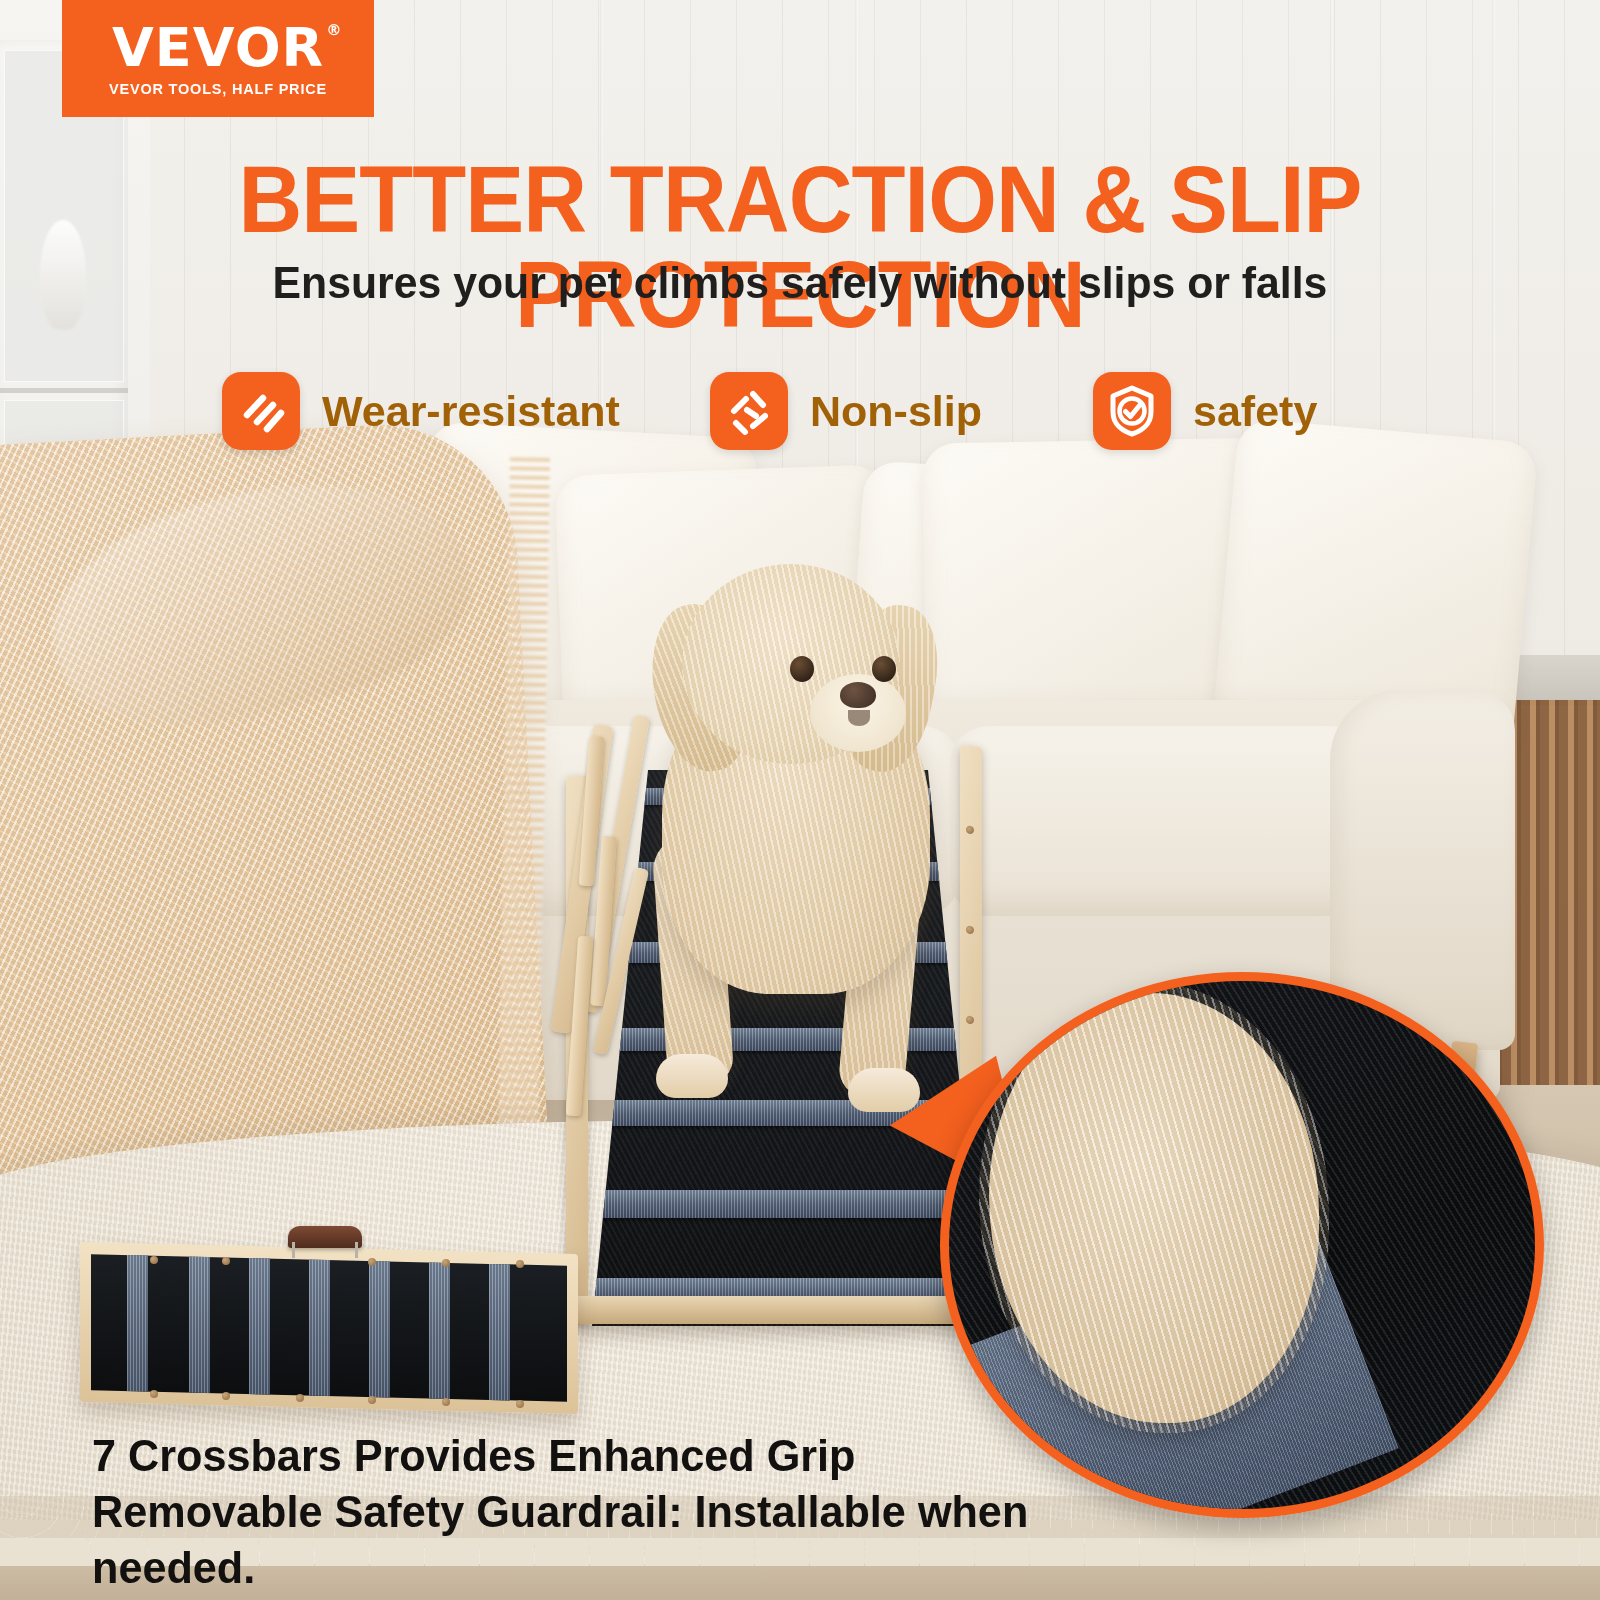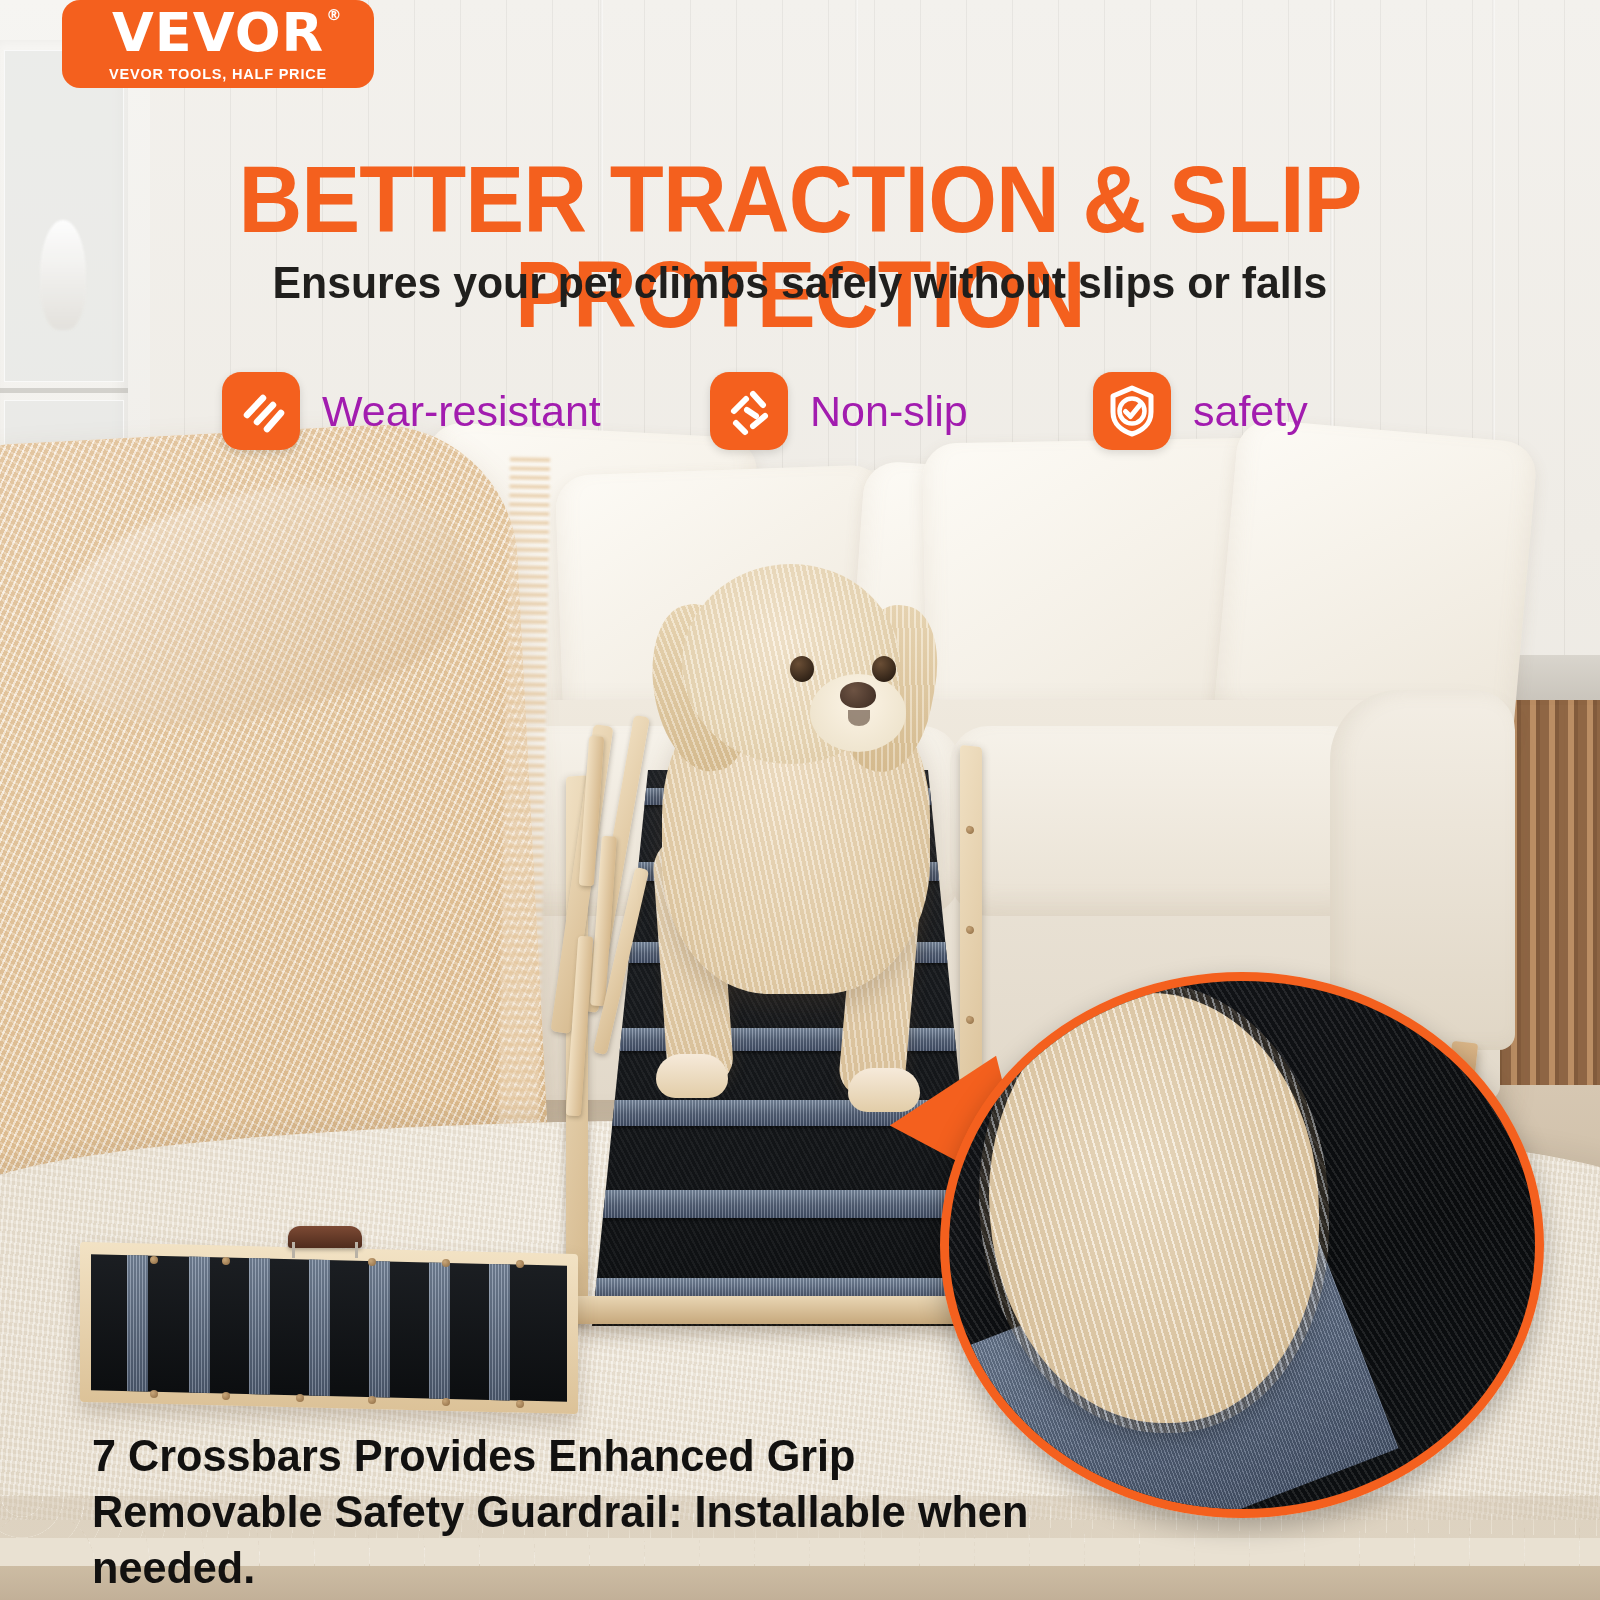--- a/index.html
+++ b/index.html
@@ -289,23 +289,23 @@
   .handle{
     position:absolute;left:208px;top:-22px;width:74px;height:22px;
     border-radius:12px 12px 3px 3px;
     background:linear-gradient(180deg,#7d4a34,#4f2c1d);
     box-shadow:0 2px 4px rgba(0,0,0,.3);
   }
   .handle-leg{position:absolute;top:16px;width:3px;height:16px;background:#b9b2a6;}
 
   
   .logo{
-    position:absolute;left:62px;top:0;width:312px;height:88px;
+    position:absolute;left:62px;top:0;width:312px;height:117px;
     background:#F4601E;
-    display:flex;flex-direction:column;align-items:center;justify-content:center;border-radius:18px;
+    display:flex;flex-direction:column;align-items:center;justify-content:center;
   }
   .logo-word{
     color:#fff;font-weight:900;font-size:53px;letter-spacing:1px;
     line-height:1;position:relative;font-family:"DejaVu Sans",sans-serif;
     transform:scaleX(1.02);
   }
   .logo-reg{position:absolute;top:2px;right:-18px;font-size:15px;font-weight:700;}
   .logo-tag{
     color:#fff;font-weight:700;font-size:14.5px;letter-spacing:.8px;margin-top:7px;
     font-family:"Liberation Sans",sans-serif;
@@ -330,21 +330,21 @@
   .features{
     position:absolute;left:0;top:372px;width:1600px;height:84px;
   }
   .feat{position:absolute;display:flex;align-items:center;gap:22px;}
   .feat-ico{
     width:78px;height:78px;border-radius:19px;background:#F4601E;
     display:flex;align-items:center;justify-content:center;flex:0 0 auto;
     box-shadow:0 3px 8px rgba(0,0,0,.13);
   }
   .feat-label{
-    color:#a21caf;font-size:43px;font-weight:400;white-space:nowrap;
+    color:#a16207;font-size:43px;font-weight:700;white-space:nowrap;
     font-family:"Liberation Sans",sans-serif;
   }
 
   
   .caption{
     position:absolute;left:92px;top:1428px;width:1060px;
     color:#121110;font-weight:700;font-size:45px;line-height:1.24;
     font-family:"Liberation Sans Narrow","Liberation Sans",sans-serif;
     transform:scaleX(.96);transform-origin:left center;
   }

